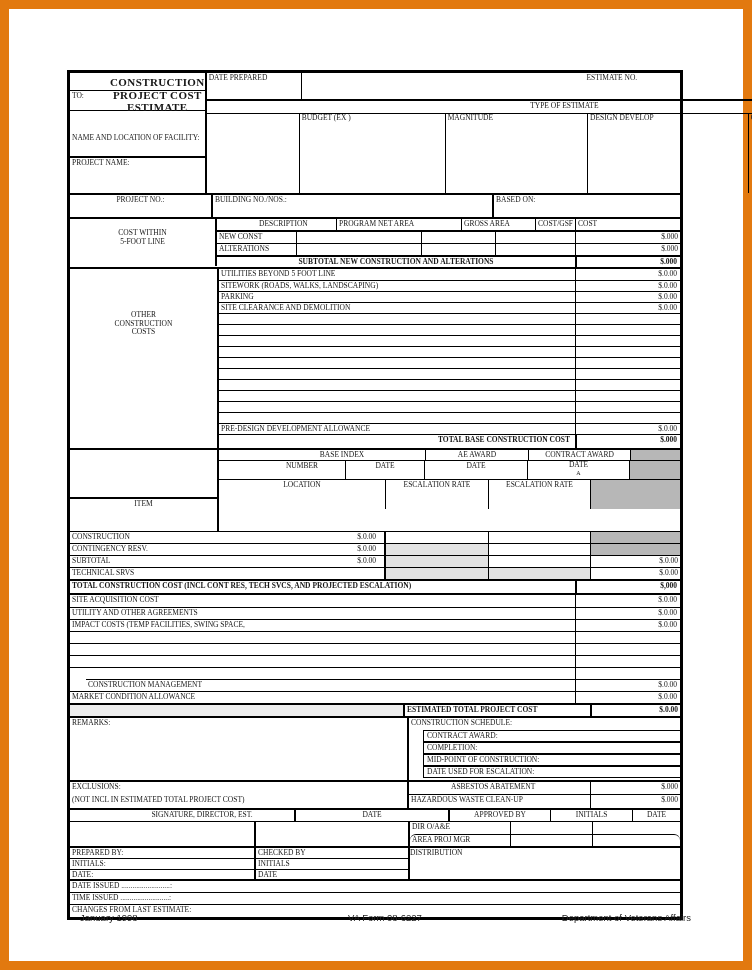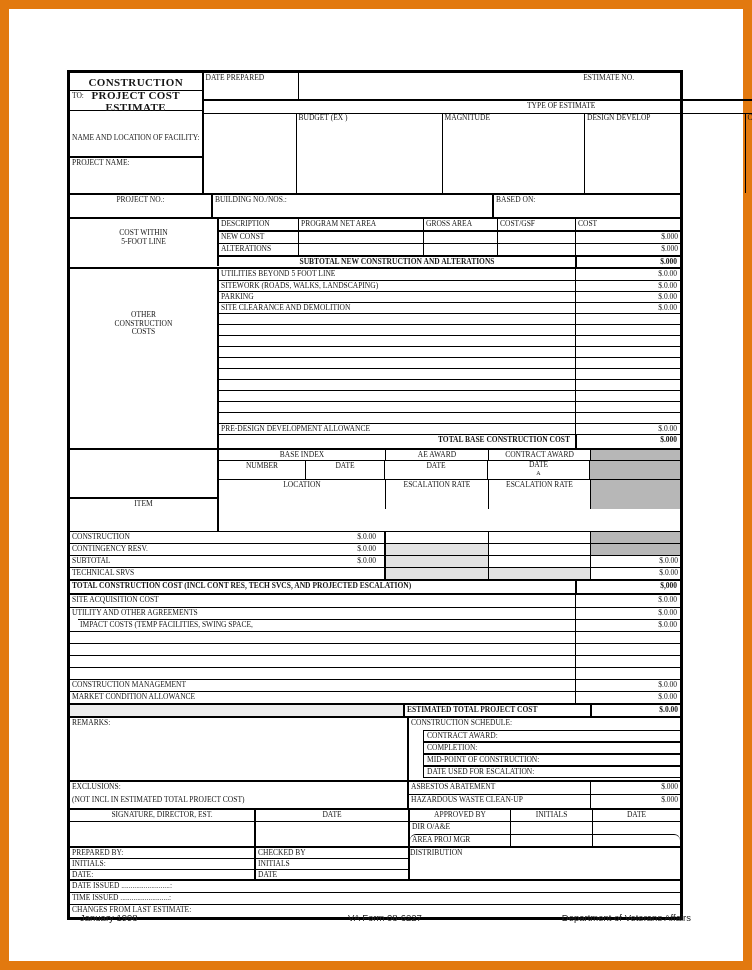--- a/index.html
+++ b/index.html
@@ -5,21 +5,21 @@
   * { margin:0; padding:0; box-sizing:border-box; }
   body { width:752px; height:970px; position:relative; background:#f0f0f0;
          font-family:"Liberation Serif", serif; color:#161616; }
   .page { position:absolute; left:0; top:0; width:752px; height:970px;
           background:#fff; border:9px solid #e2790f; }
   .form { position:absolute; left:58px; top:61px; width:616px; border:3px solid #000;
           background:#fff; font-size:7.5px; line-height:1.15; }
   .sec { border-top:2px solid #000; }
   .sec:first-child { border-top:none; }
   .fr { display:flex; }
-  .rb { border-bottom:1px solid #000; }
+  .rb { border-bottom:1px solid #000;padding-left:40px; }
   .cr { border-right:1px solid #000; }
   .cr2 { border-right:2px solid #000; }
   .bl2 { border-left:2px solid #000; }
   .cell { padding:1px 2px; overflow:hidden; white-space:nowrap; }
   .ctr { text-align:center; }
   .rt { text-align:right; }
   .b { font-weight:bold; }
   .grow { flex:1; }
   .pre { white-space:pre-line; }
   .gmed { background:#b7b7b7; }
@@ -283,41 +283,41 @@
   <div class="sec">
     <div>
           <div class="frow" style="height: 12px; border-top: none;">
             <div class="cell grow">SITE ACQUISITION COST</div>
             <div class="val">$.0.00</div>
           </div>
           <div class="frow" style="height: 12px;">
             <div class="cell grow">UTILITY AND OTHER AGREEMENTS</div>
             <div class="val">$.0.00</div>
           </div>
-          <div class="frow" style="height: 12px; margin-left: 8px;">
+          <div class="frow" style="height: 12px;">
             <div class="cell grow">IMPACT COSTS (TEMP FACILITIES, SWING SPACE,</div>
             <div class="val">$.0.00</div>
           </div>
           <div class="frow" style="height: 12px;">
             <div class="cell grow"></div>
             <div class="val"></div>
           </div>
           <div class="frow" style="height: 12px;">
             <div class="cell grow"></div>
             <div class="val"></div>
           </div>
           <div class="frow" style="height: 12px;">
             <div class="cell grow"></div>
             <div class="val"></div>
           </div>
           <div class="frow" style="height: 12px;">
             <div class="cell grow"></div>
             <div class="val"></div>
           </div>
-          <div class="frow" style="height: 12px;">
+          <div class="frow" style="height: 12px; margin-left: 16px;">
             <div class="cell grow">CONSTRUCTION MANAGEMENT</div>
             <div class="val">$.0.00</div>
           </div>
           <div class="frow" style="height: 12px;">
             <div class="cell grow">MARKET CONDITION ALLOWANCE</div>
             <div class="val">$.0.00</div>
           </div>
         </div>
     <div class="fr h13" style="border-top:2px solid #000">
       <div class="gpale cr2 grow"></div>

